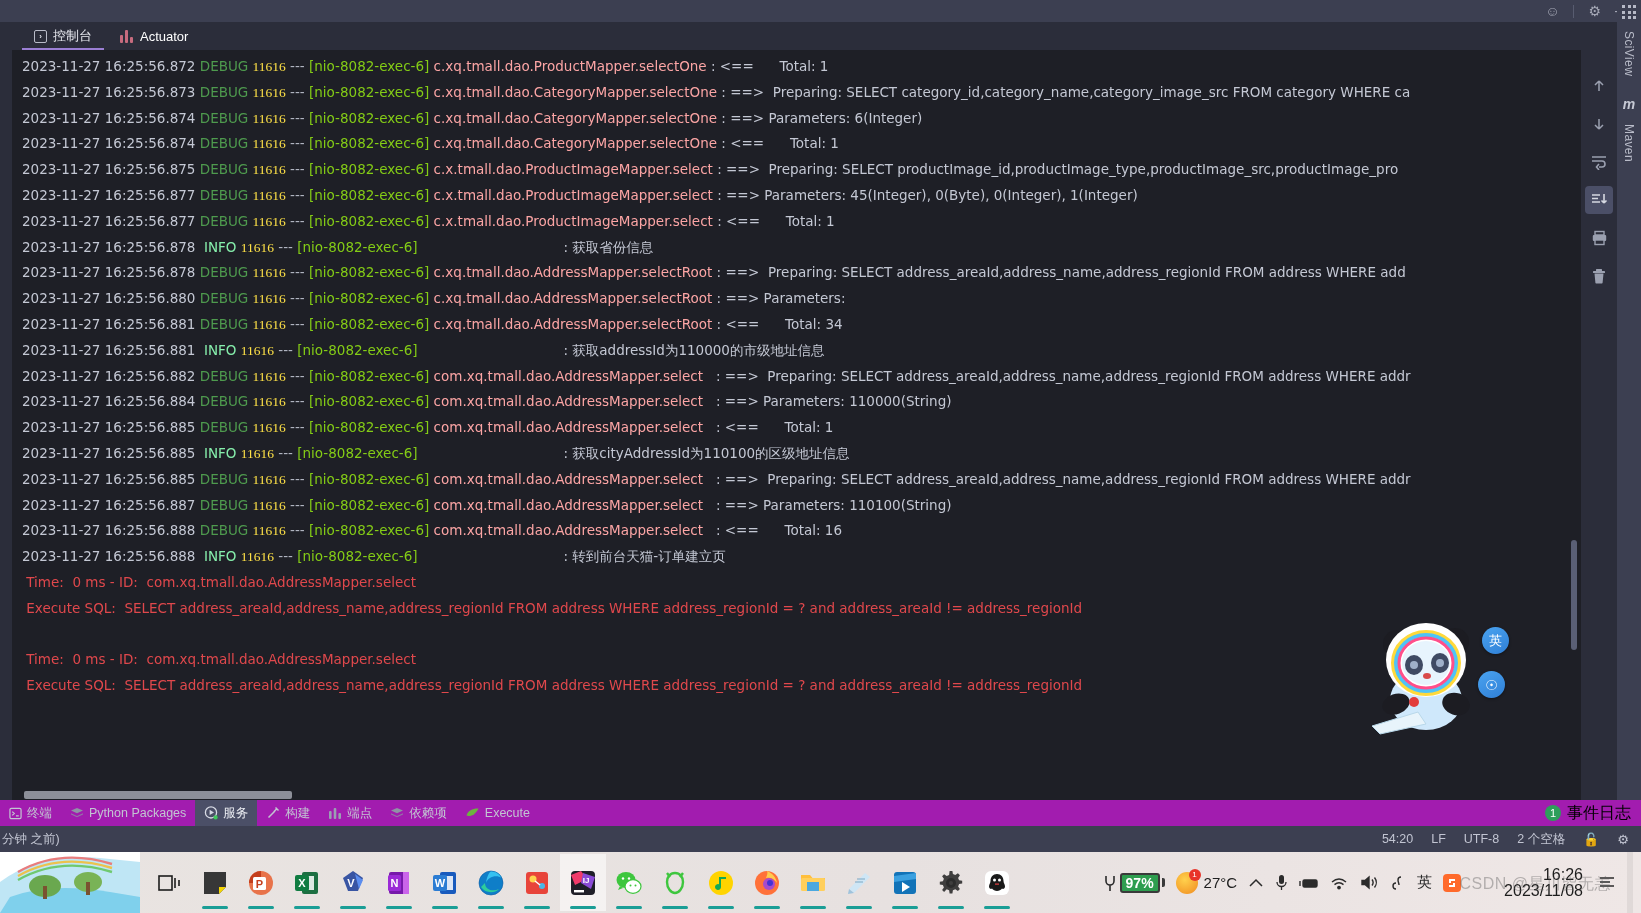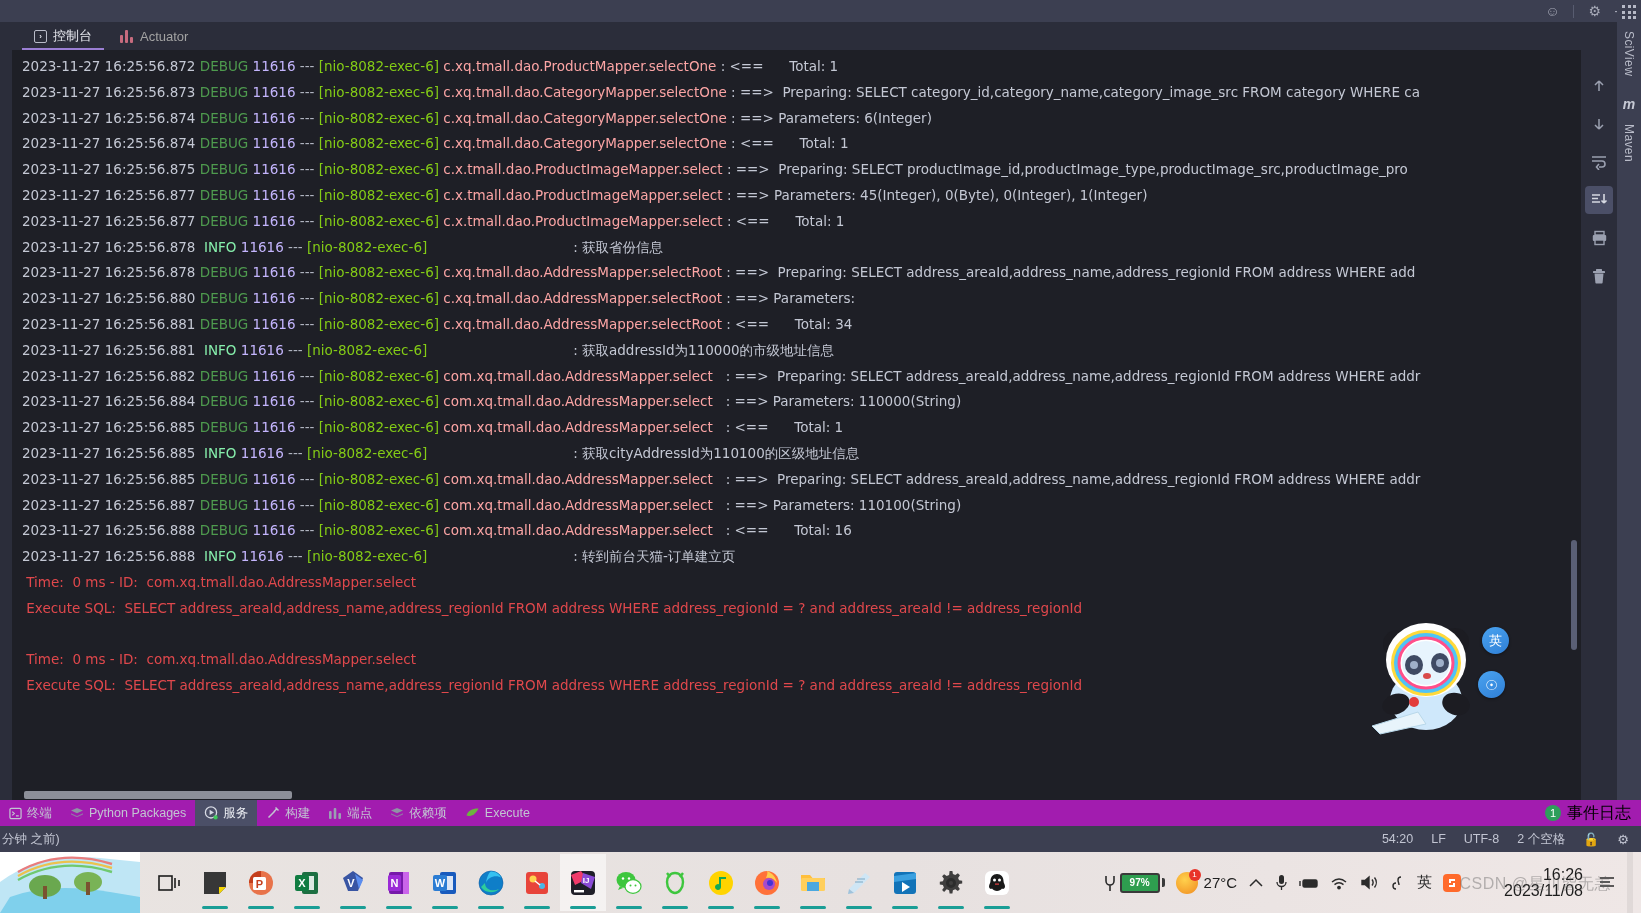--- a/index.html
+++ b/index.html
@@ -62,21 +62,21 @@
     background: #2b2d3a;
   }
   .tabbar {
     position: absolute; left: 12px; top: 0; height: 28px; width: 1605px;
     background: #2b2d3a;
     display: flex; align-items: center; padding-left: 10px; gap: 4px;
   }
   .tab {
     display: flex; align-items: center; gap: 6px;
     height: 28px; padding: 0 12px;
-    font-size: 13px; color: #a3a3a3; cursor: default;
+    font-size: 13px; color: #ffffff; cursor: default;
     position: relative;
   }
   .tab.active { color: #e8eaf0; }
   .tab.active::after {
     content: ""; position: absolute; left: 0; right: 0; bottom: 0;
     height: 2px; background: #9b7fd4;
   }
   .ic-console {
     width: 13px; height: 13px; border: 1.4px solid #b9bcc9; border-radius: 2px;
     display: inline-flex; align-items: center; justify-content: center;
@@ -101,21 +101,21 @@
     font-family: "DejaVu Sans", "Liberation Sans", sans-serif;
     font-size: 13.5px;
     line-height: 25.8px;
     white-space: pre;
     color: #bfc3cf;
   }
   .logline { white-space: pre; height: 25.8px; }
   .c-ts    { color: #c4c8d4; }
   .c-debug { color: #4e9a4e; }
   .c-info  { color: #86efac; }
-  .c-pid   { color: #c4b5fd; }
+  .c-pid   { color: #fde047; font-family: Liberation Serif, serif; }
   .c-dash  { color: #b0b4c0; }
   .c-thread{ color: #84cc16; }
   .c-logger{ color: #fca5a5; }
   .c-msg   { color: #c4c8d4; }
   .c-red   { color: #e0484c; }
 
   
   .ctoolbar {
     position: absolute; right: 0; top: 28px; width: 36px; height: 750px;
     background: #2b2d3a;
@@ -212,21 +212,21 @@
   .tb-item.focused { background: rgba(255,255,255,.55); }
   .tb-ico { width: 28px; height: 28px; display:block; }
   .tray { margin-left: auto; display:flex; align-items:center; gap:11px; padding-right: 8px; }
   .tray-ico { color: #2b2b2b; font-size: 15px; display:flex; align-items:center; }
   .battery {
     display:flex; align-items:center; gap:2px;
   }
   .batt-box {
     width: 40px; height: 20px; border: 2px solid #3a3a3a; border-radius: 3px;
     display:flex; align-items:center; justify-content:center;
-    background:#2e9e4f; color:#fff; font-size: 10px; font-weight:700;
+    background:#2e9e4f; color:#fff; font-size: 14px; font-weight:700;
   }
   .batt-tip { width:3px; height:9px; background:#3a3a3a; border-radius:0 2px 2px 0; }
   .temp { display:flex; align-items:center; gap:6px; }
   .temp .sun {
     width:22px;height:22px;border-radius:50%;
     background: radial-gradient(circle at 40% 35%, #ffd14d, #f08a1e);
     position: relative;
   }
   .temp .sun .dot {
     position:absolute; right:-3px; top:-3px; width:12px;height:12px;border-radius:50%;

